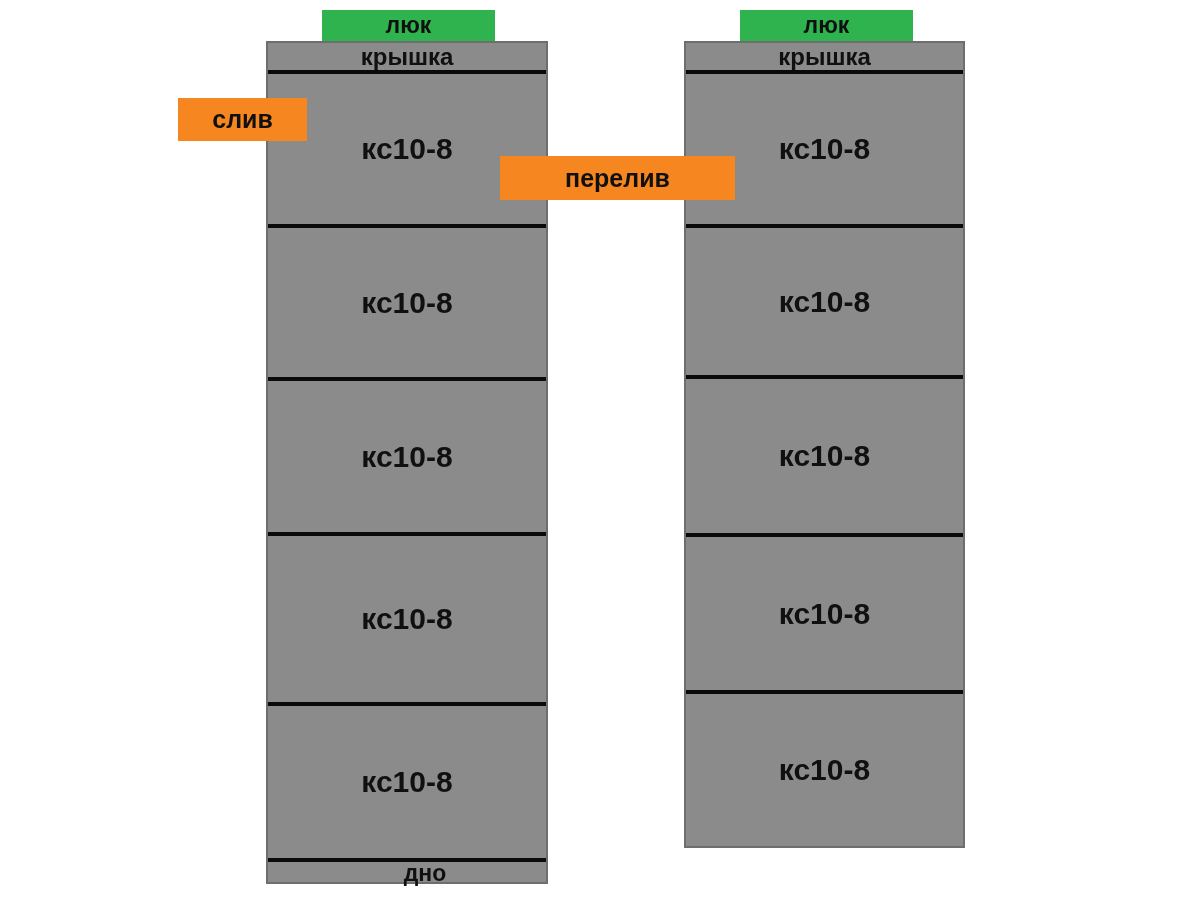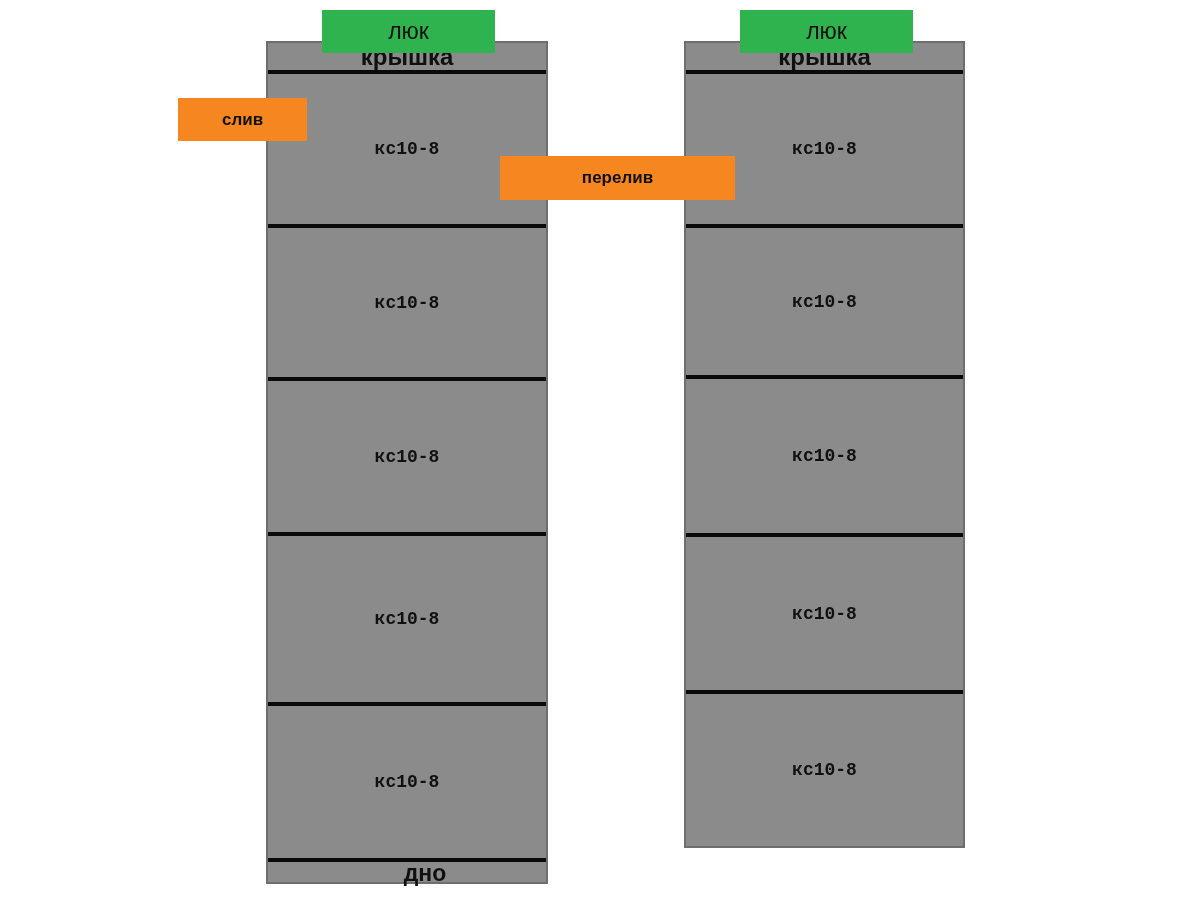--- a/index.html
+++ b/index.html
@@ -10,24 +10,24 @@
     overflow:hidden;
   }
   .canvas{
     position:relative;
     width:1200px;height:900px;
     background:#ffffff;
   }
   
   .hatch{
     position:absolute;
-    height:43px;
+    height:31px;
     background:#2fb34e;
     display:flex;align-items:center;justify-content:center;
-    font-size:23px;font-weight:400;color:#101010;
+    font-size:23px;font-weight:700;color:#101010;
     z-index:3;
   }
   .hatch.left{left:322px;top:10px;width:173px;}
   .hatch.right{left:740px;top:10px;width:173px;}
   
   .tank{
     position:absolute;
     background:#8b8b8b;
     border:2px solid #6e6e6e;
     box-sizing:border-box;
@@ -40,38 +40,38 @@
     height:27px;flex:0 0 auto;
     display:flex;align-items:center;justify-content:center;
     font-size:24px;font-weight:700;color:#101010;
     line-height:25px;
   }
   .sec{
     flex:0 0 auto;
     border-top:4px solid #0a0a0a;
     box-sizing:border-box;
     display:flex;align-items:center;justify-content:center;
-    font-size:18px;font-weight:700;color:#101010;font-family:Liberation Mono, monospace;
+    font-size:30px;font-weight:700;color:#101010;
   }
   .tank-bottom{
     flex:0 0 auto;
     border-top:4px solid #0a0a0a;
     box-sizing:border-box;
     height:27px;
     display:flex;align-items:flex-start;justify-content:center;
     font-size:23px;font-weight:700;color:#101010;
     line-height:23px;
     padding-left:36px;
   }
   
   .pipe{
     position:absolute;
     background:#f6861f;
     display:flex;align-items:center;justify-content:center;
-    font-size:17px;font-weight:700;color:#101010;
+    font-size:25px;font-weight:700;color:#101010;
     z-index:4;
   }
   .pipe.drain{left:178px;top:98px;width:129px;height:43px;}
   .pipe.overflow{left:500px;top:108px;width:235px;height:44px;margin-top:48px;}
 </style>
 </head>
 <body>
 
 <div class="canvas">
 

